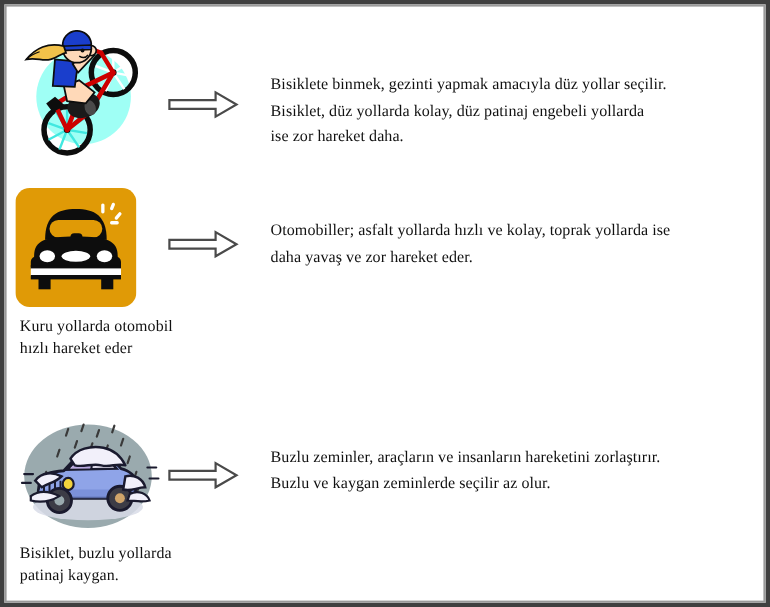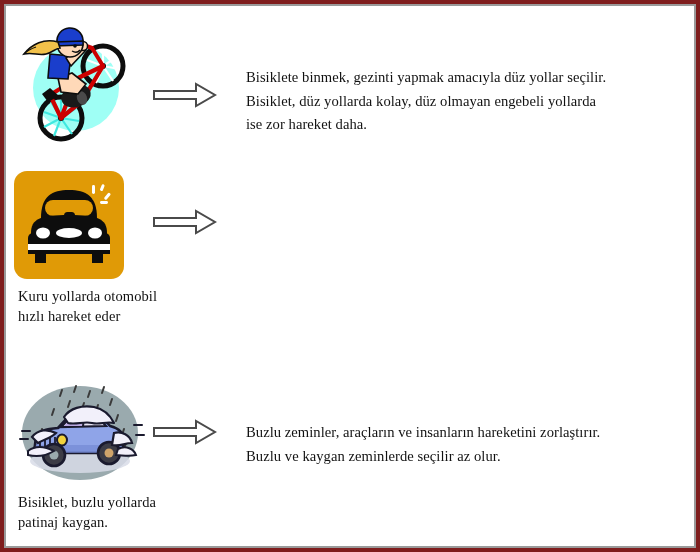--- a/index.html
+++ b/index.html
@@ -7,21 +7,21 @@
     padding: 0;
     background: #ffffff;
   }
   body {
     font-family: "Liberation Serif", "DejaVu Serif", serif;
   }
   .page {
     position: relative;
     width: 700px;
     height: 552px;
-    background: #7f1d1d;
+    background: #404040;
     box-sizing: border-box;
     overflow: hidden;
   }
   .frame {
     position: absolute;
     left: 4px;
     top: 4px;
     right: 4px;
     bottom: 4px;
     border: 2px solid #9a9a9a;
@@ -68,21 +68,21 @@
     position: absolute;
     left: 240px;
     width: 450px;
     font-size: 14.6px;
     line-height: 1.62;
     color: #111111;
     letter-spacing: 0.05px;
   }
   .para-1 { top: 50px; }
   .para-2 { top: 28px; }
-  .para-3 { top: 40px; }
+  .para-3 { top: 24px; }
 
   
   .art {
     display: block;
   }
   
   .car-tile {
     width: 110px;
     height: 108px;
   }
@@ -177,21 +177,21 @@
       </div>
 
       <div class="arrow-cell arrow-1">
         <svg width="66" height="26" viewBox="0 0 66 26">
           <path d="M2 9 L44 9 L44 2 L63 13 L44 24 L44 17 L2 17 Z" fill="#ffffff" stroke="#4a4a4a" stroke-width="2" stroke-linejoin="miter"></path>
         </svg>
       </div>
 
       <div class="para-cell para-1">
         <div>Bisiklete binmek, gezinti yapmak amacıyla düz yollar seçilir.</div>
-        <div>Bisiklet, düz yollarda kolay, düz olmayan engebeli yollarda</div>
+        <div>Bisiklet, düz yollarda kolay, düz patinaj engebeli yollarda</div>
         <div>ise zor hareket daha.</div>
       </div>
     </div>
 
     <div class="row row-2">
 
       <div class="visual-cell">
         <svg class="car-tile" viewBox="0 0 110 108">
           <rect x="0" y="0" width="110" height="108" rx="13" ry="13" fill="#e09a06"></rect>
 
@@ -228,20 +228,24 @@
           <div>hızlı hareket eder</div>
         </div>
       </div>
 
       <div class="arrow-cell arrow-2">
         <svg width="66" height="26" viewBox="0 0 66 26">
           <path d="M2 9 L44 9 L44 2 L63 13 L44 24 L44 17 L2 17 Z" fill="#ffffff" stroke="#4a4a4a" stroke-width="2" stroke-linejoin="miter"></path>
         </svg>
       </div>
 
+      <div class="para-cell para-2">
+        <div>Otomobiller; asfalt yollarda hızlı ve kolay, toprak yollarda ise</div>
+        <div>daha yavaş ve zor hareket eder.</div>
+      </div>
     </div>
 
     <div class="row row-3">
 
       <div class="visual-cell">
         <svg class="ice-art" viewBox="0 0 132 104">
 
           <ellipse cx="66" cy="52" rx="58" ry="47" fill="#9aaaae"></ellipse>
 
           <g stroke="#3a3a3a" stroke-width="2" stroke-linecap="round">

